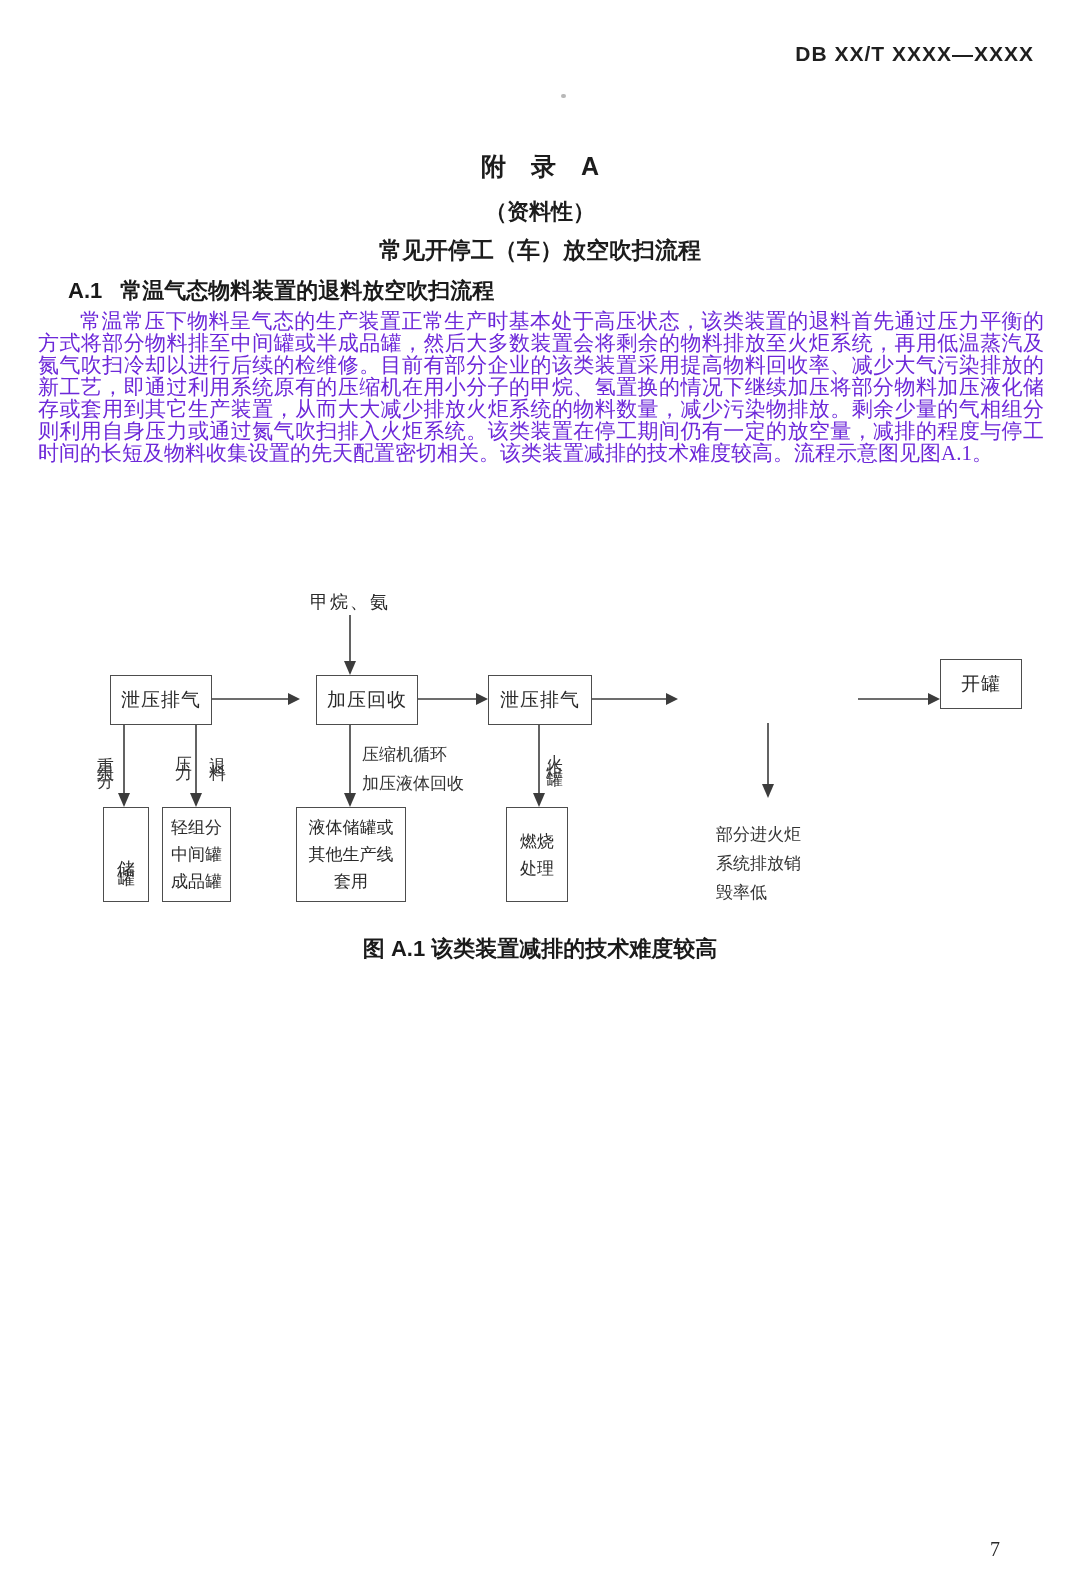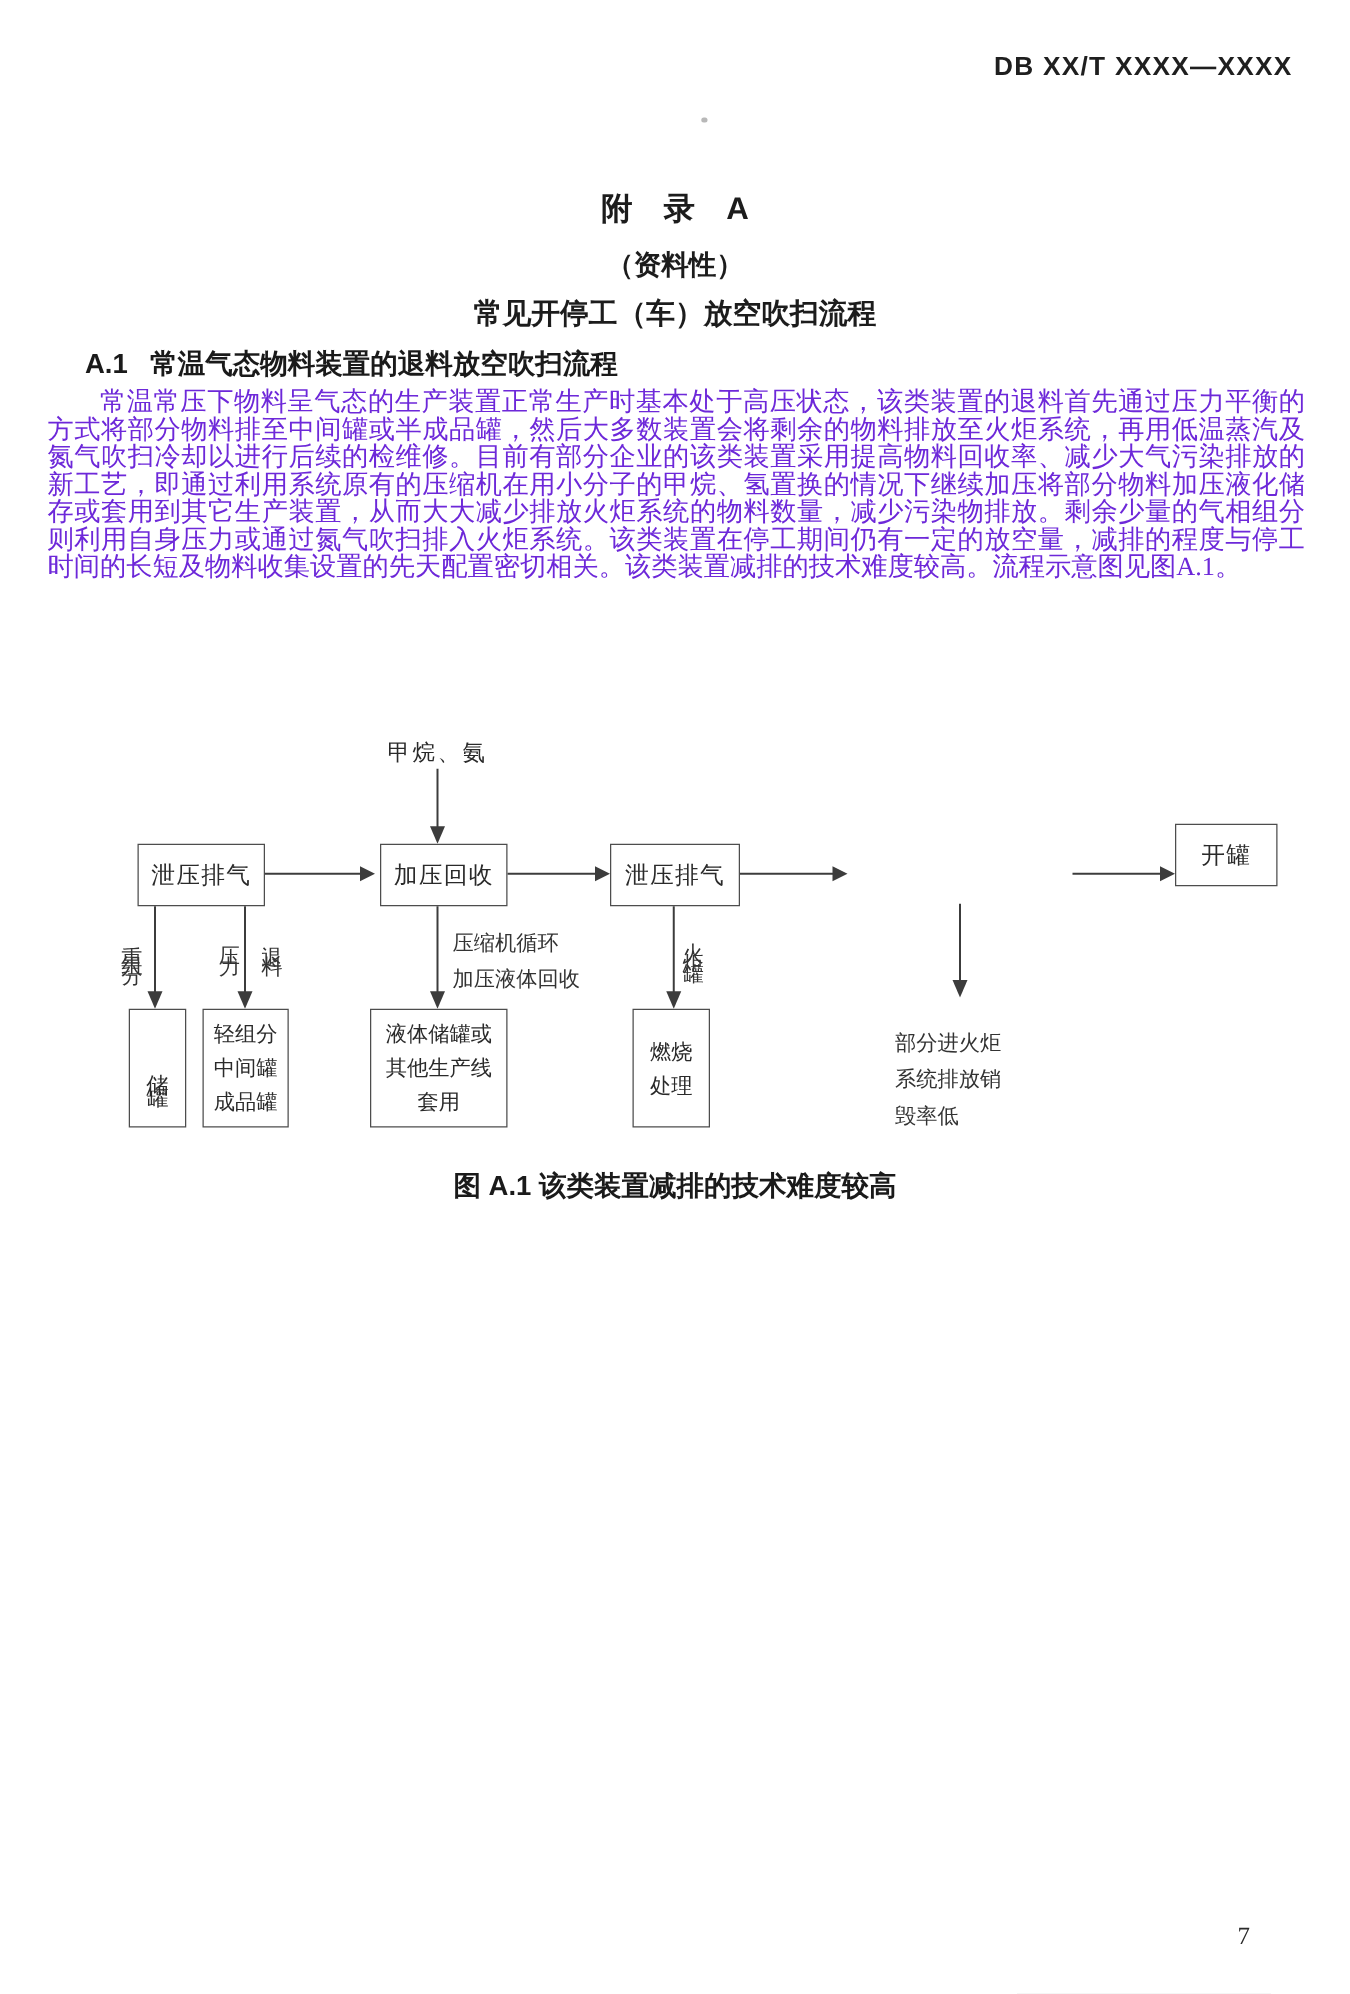--- a/index.html
+++ b/index.html
@@ -118,21 +118,21 @@
         <g>
             <line x1="768" y1="138" x2="768" y2="200"></line>
             <polygon points="762,199 774,199 768,213" stroke="none"></polygon>
           </g>
       </g>
     </svg>
 
     <div class="fc-input-lbl">甲烷、氨</div>
 
     <div class="fc-box" style="left:110px;top:90px;width:100px;height:48px;">泄压排气</div>
-    <div class="fc-box" style="left:304px;top:90px;width:100px;height:48px;">加压回收</div>
+    <div class="fc-box" style="left:316px;top:90px;width:100px;height:48px;">加压回收</div>
     <div class="fc-box" style="left:488px;top:90px;width:102px;height:48px;">泄压排气</div>
     <div class="fc-box" style="left:940px;top:74px;width:80px;height:48px;">开罐</div>
 
     <div class="fc-lbl vtext" style="left:94px;top:158px;">重组分</div>
     <div class="fc-lbl vcols" style="left:172px;top:158px;">
       <span class="vtext">压力</span>
       <span class="vtext">退料</span>
     </div>
     <div class="fc-lbl mlines" style="left:362px;top:155px;">
       <div>压缩机循环</div>

